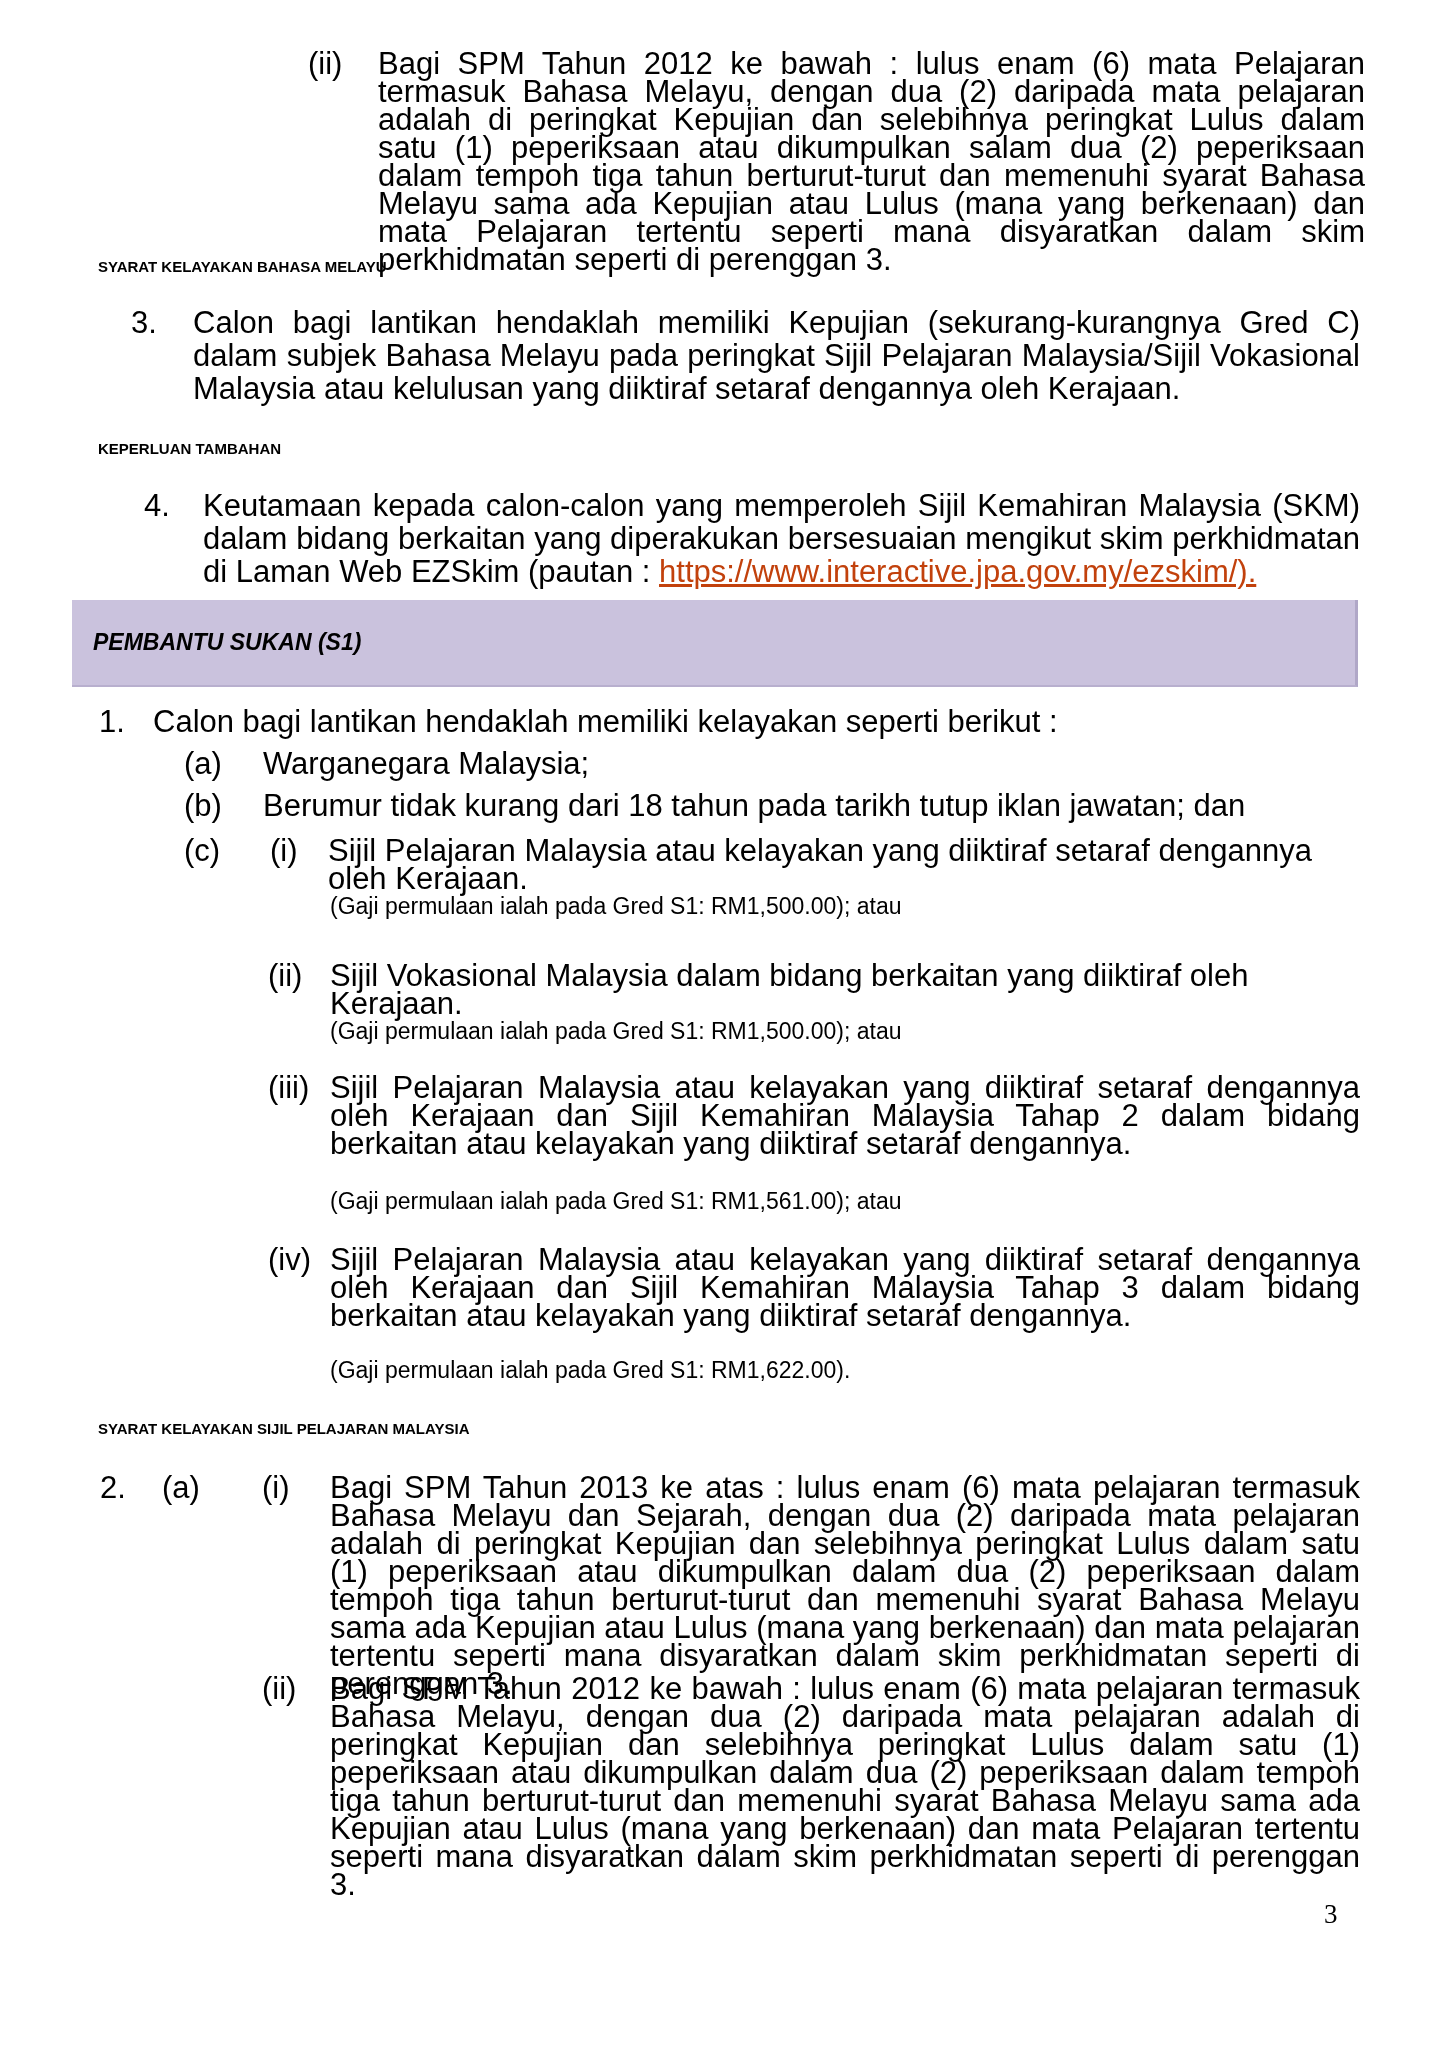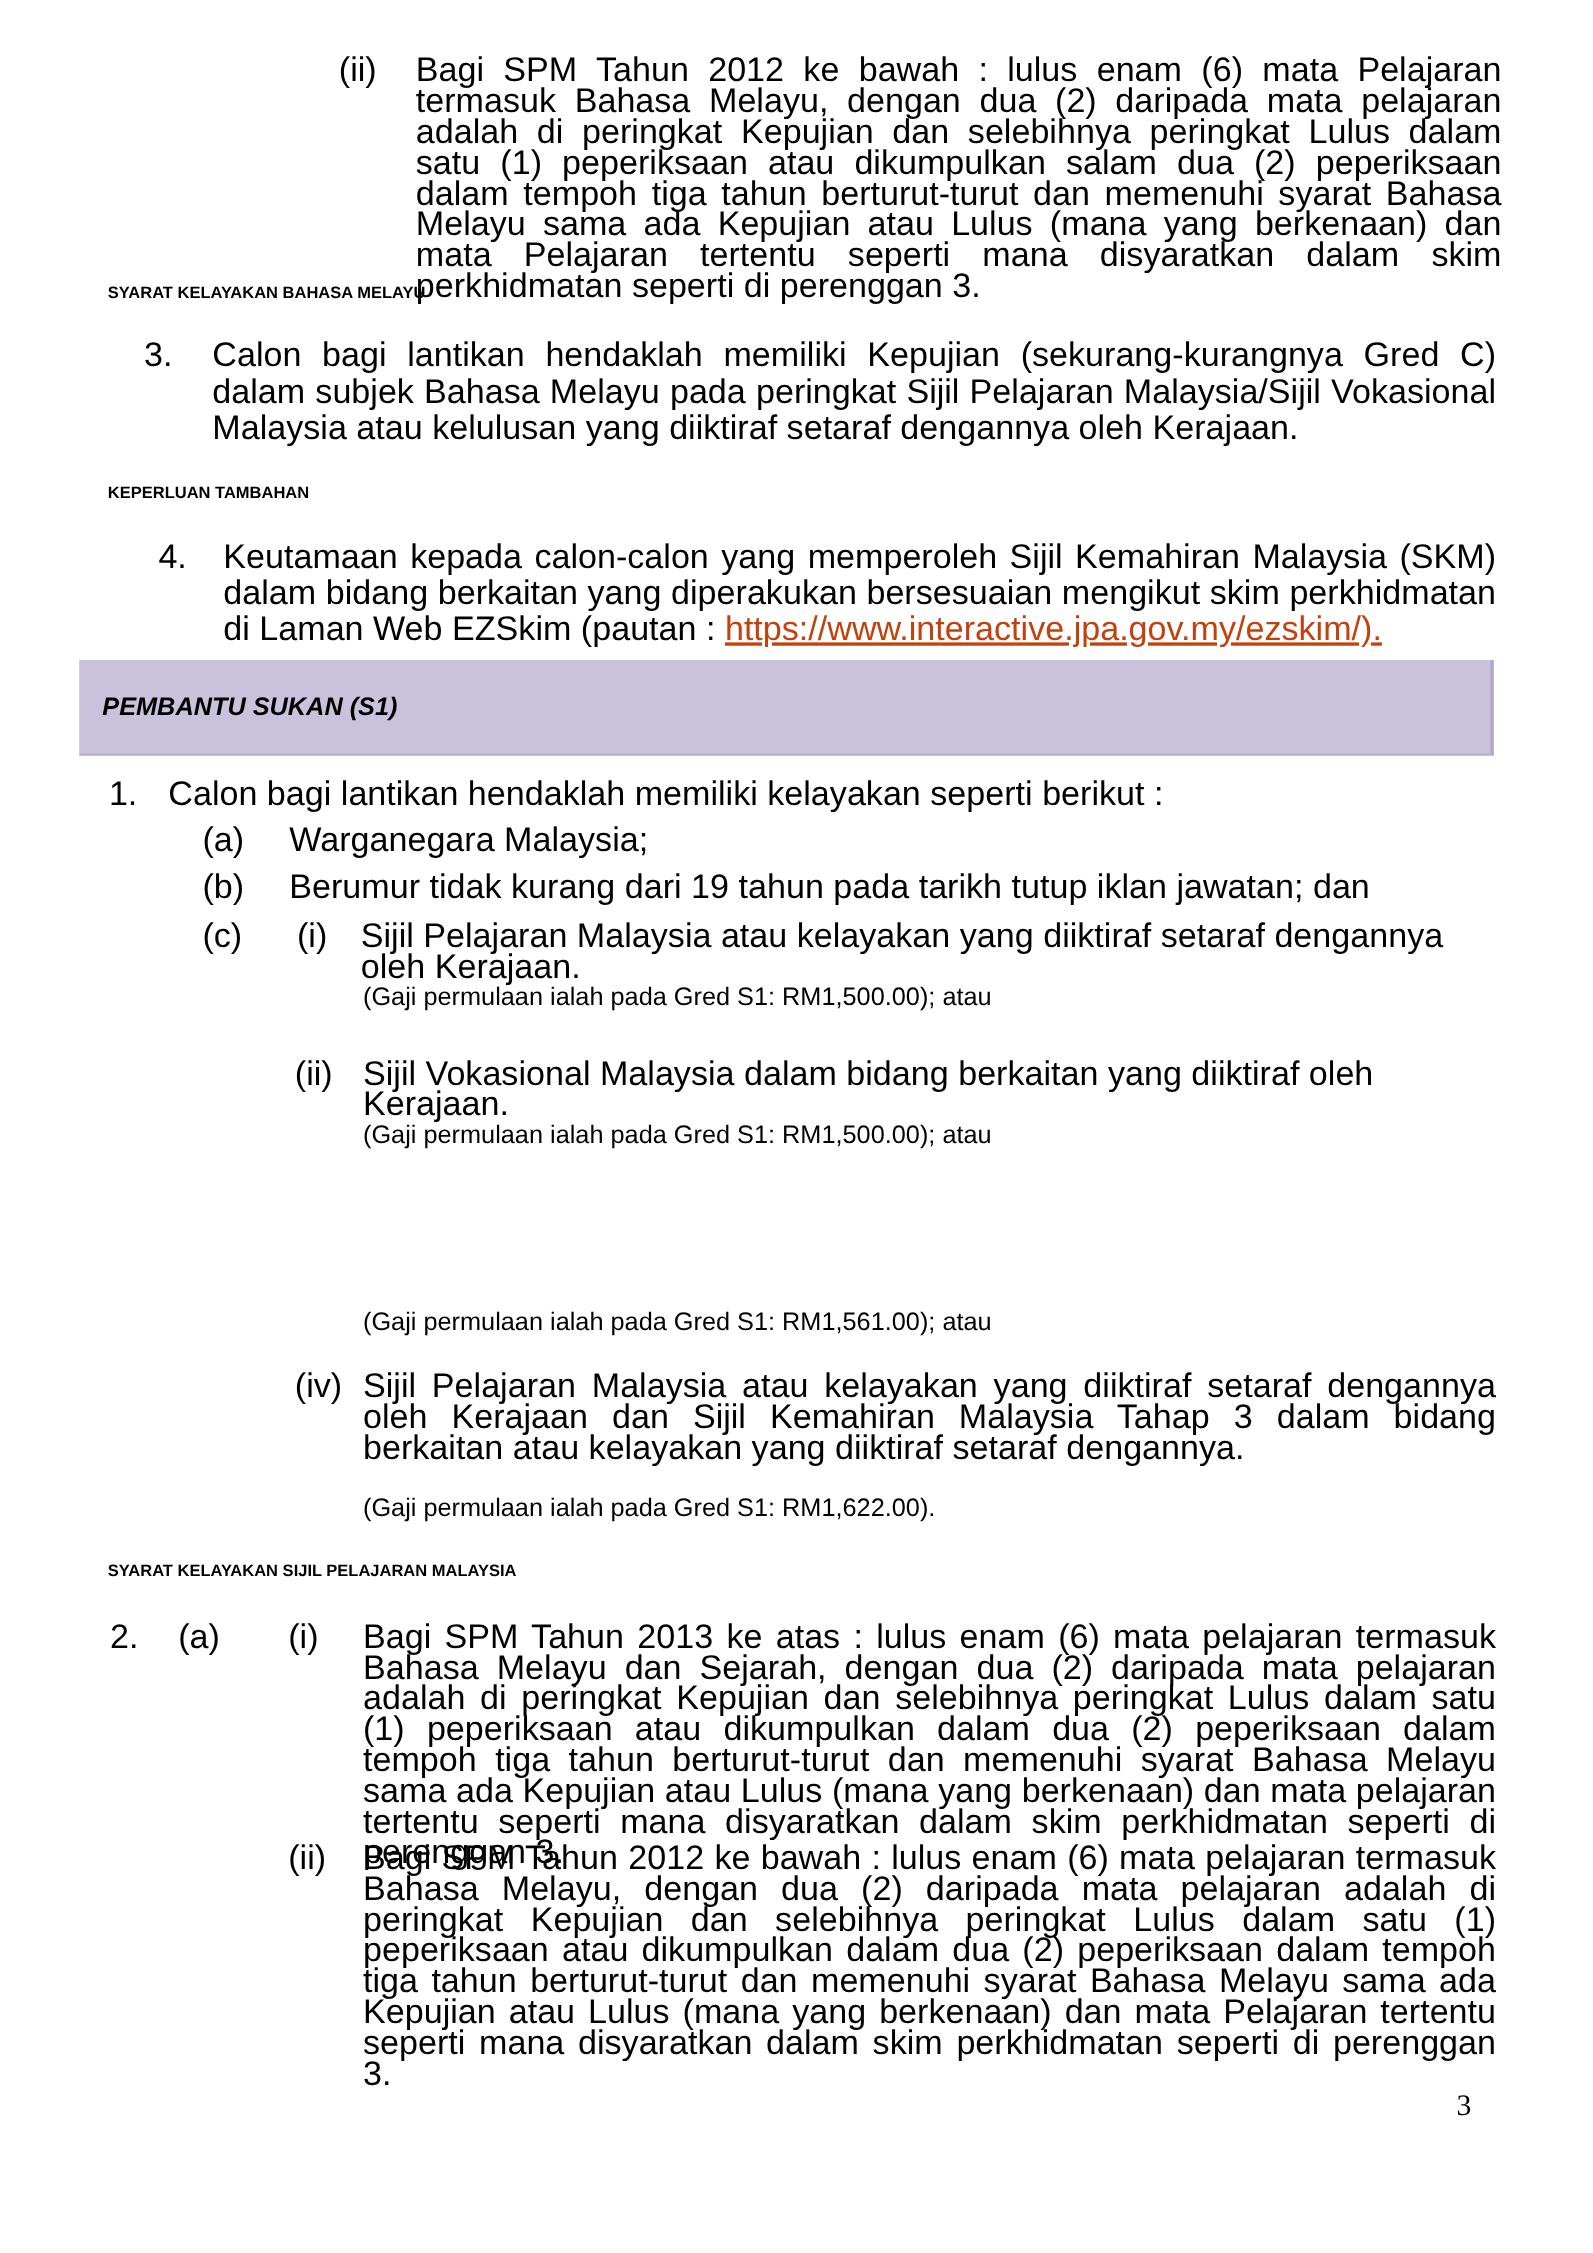--- a/index.html
+++ b/index.html
@@ -102,36 +102,40 @@
     <div class="body left">Calon bagi lantikan hendaklah memiliki kelayakan seperti berikut :</div>
   </div>
 
   <div class="row" style="left:184px; top:750px; width:1176px;">
     <div class="marker" style="width:79px;">(a)</div>
     <div class="body left">Warganegara Malaysia;</div>
   </div>
 
   <div class="row" style="left:184px; top:792px; width:1176px;">
     <div class="marker" style="width:79px;">(b)</div>
-    <div class="body left">Berumur tidak kurang dari 19 tahun pada tarikh tutup iklan jawatan; dan</div>
+    <div class="body left">Berumur tidak kurang dari 18 tahun pada tarikh tutup iklan jawatan; dan</div>
   </div>
 
   <div class="row" style="left:184px; top:837px; width:1176px;">
     <div class="marker" style="width:86px;">(c)</div>
     <div class="marker" style="width:58px;">(i)</div>
     <div class="body left">Sijil Pelajaran Malaysia atau kelayakan yang diiktiraf setaraf dengannya oleh Kerajaan.</div>
   </div>
   <div class="gaji" style="left:330px; top:892px;">(Gaji permulaan ialah pada Gred S1: RM1,500.00); atau</div>
 
   <div class="row" style="left:268px; top:962px; width:1092px;">
     <div class="marker" style="width:62px;">(ii)</div>
     <div class="body left">Sijil Vokasional Malaysia dalam bidang berkaitan yang diiktiraf oleh Kerajaan.</div>
   </div>
   <div class="gaji" style="left:330px; top:1017px;">(Gaji permulaan ialah pada Gred S1: RM1,500.00); atau</div>
 
+  <div class="row" style="left:268px; top:1074px; width:1092px;">
+    <div class="marker" style="width:62px;">(iii)</div>
+    <div class="body">Sijil Pelajaran Malaysia atau kelayakan yang diiktiraf setaraf dengannya oleh Kerajaan dan Sijil Kemahiran Malaysia Tahap 2 dalam bidang berkaitan atau kelayakan yang diiktiraf setaraf dengannya.</div>
+  </div>
   <div class="gaji" style="left:330px; top:1187px;">(Gaji permulaan ialah pada Gred S1: RM1,561.00); atau</div>
 
   <div class="row" style="left:268px; top:1246px; width:1092px;">
     <div class="marker" style="width:62px;">(iv)</div>
     <div class="body">Sijil Pelajaran Malaysia atau kelayakan yang diiktiraf setaraf dengannya oleh Kerajaan dan Sijil Kemahiran Malaysia Tahap 3 dalam bidang berkaitan atau kelayakan yang diiktiraf setaraf dengannya.</div>
   </div>
   <div class="gaji" style="left:330px; top:1356px;">(Gaji permulaan ialah pada Gred S1: RM1,622.00).</div>
 
   <div class="heading" style="left:98px; top:1415px;">SYARAT KELAYAKAN SIJIL PELAJARAN MALAYSIA</div>
 

